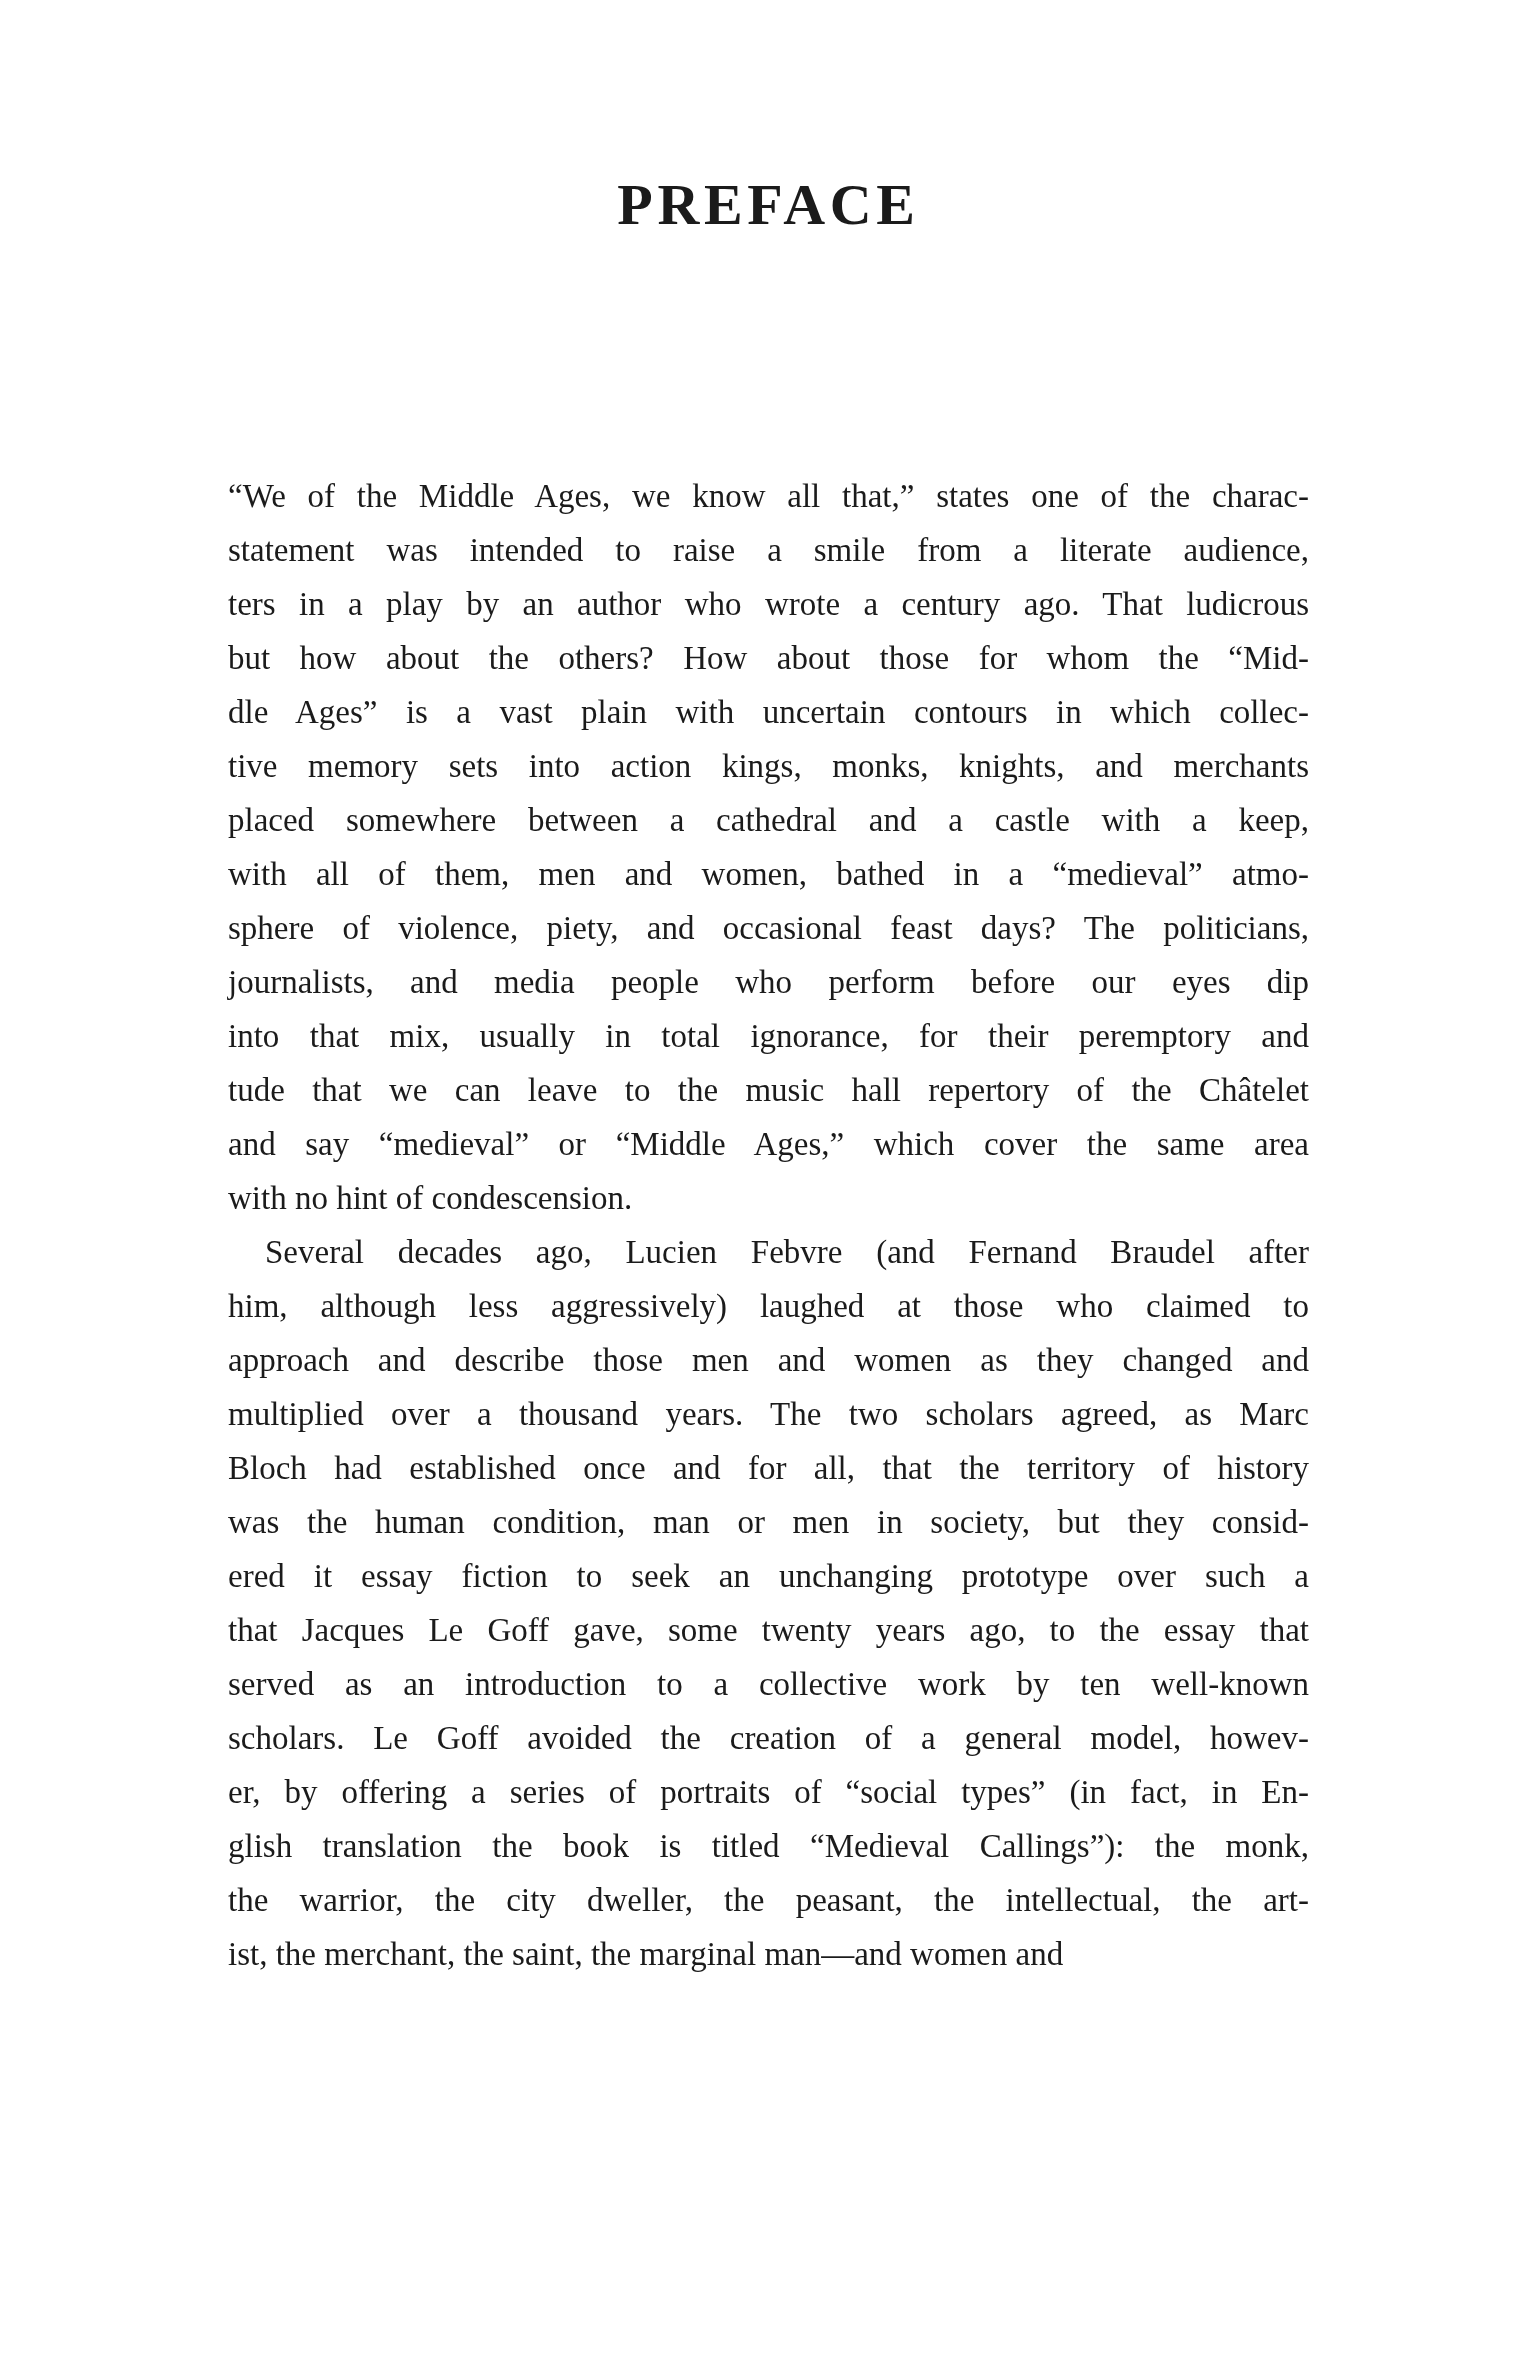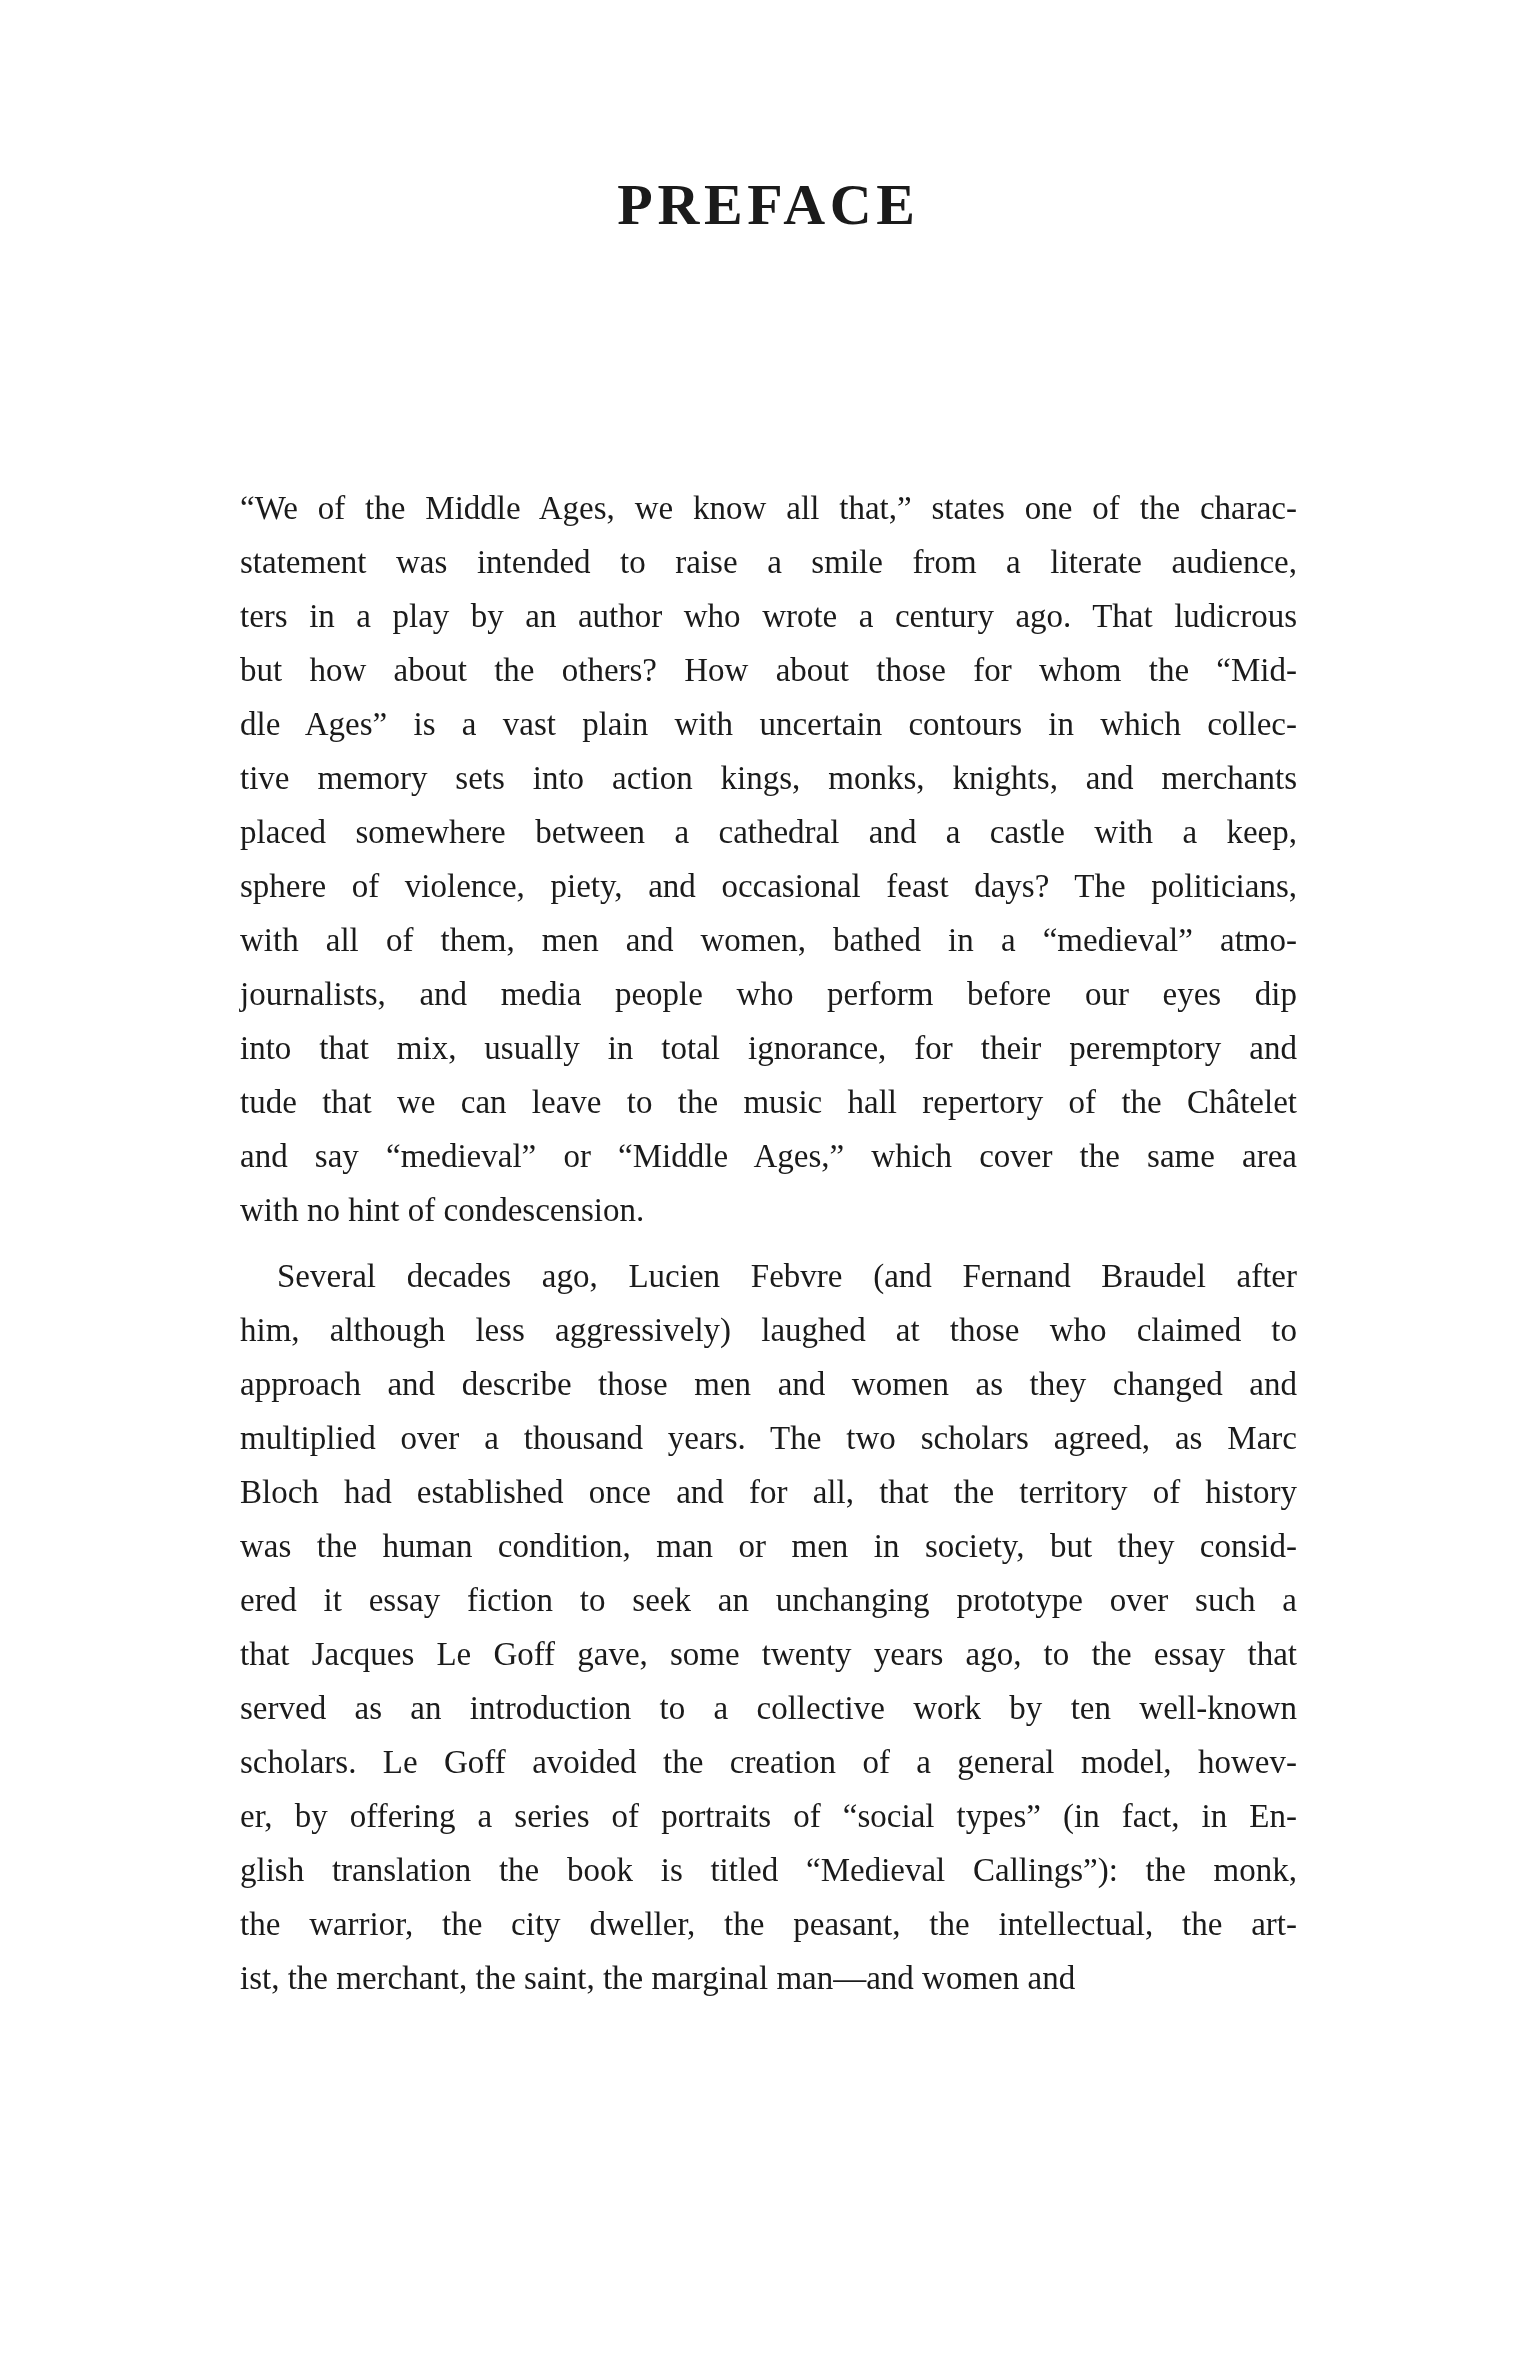--- a/index.html
+++ b/index.html
@@ -31,21 +31,21 @@
   }
   .text-block {
     position: absolute;
     left: 228px;
     top: 469px;
     width: 1081px;
     font-size: 33px;
     line-height: 54px;
   }
   .paragraph {
-    margin: 12px;
+    margin: 0;
     padding: 0;
   }
   .line {
     height: 54px;
     text-align: justify;
     text-align-last: justify;
   }
   .line.last-line {
     text-align-last: left;
   }
@@ -63,22 +63,22 @@
   <h1 class="page-title">PREFACE</h1>
   <main class="text-block">
       <div class="paragraph">
         <div class="line"><span>“We of the Middle Ages, we know all that,” states one of the charac-</span></div>
         <div class="line"><span>statement was intended to raise a smile from a literate audience,</span></div>
         <div class="line"><span>ters in a play by an author who wrote a century ago. That ludicrous</span></div>
         <div class="line"><span>but how about the others? How about those for whom the “Mid-</span></div>
         <div class="line"><span>dle Ages” is a vast plain with uncertain contours in which collec-</span></div>
         <div class="line"><span>tive memory sets into action kings, monks, knights, and merchants</span></div>
         <div class="line"><span>placed somewhere between a cathedral and a castle with a keep,</span></div>
+        <div class="line"><span>with all of them, men and women, bathed in a “medieval” atmo-</span></div>
         <div class="line"><span>sphere of violence, piety, and occasional feast days? The politicians,</span></div>
-        <div class="line"><span>with all of them, men and women, bathed in a “medieval” atmo-</span></div>
         <div class="line"><span>journalists, and media people who perform before our eyes dip</span></div>
         <div class="line"><span>into that mix, usually in total ignorance, for their peremptory and</span></div>
         <div class="line"><span>tude that we can leave to the music hall repertory of the Châtelet</span></div>
         <div class="line"><span>and say “medieval” or “Middle Ages,” which cover the same area</span></div>
         <div class="line last-line"><span>with no hint of condescension.</span></div>
       </div>
       <div class="paragraph">
         <div class="line indent"><span>Several decades ago, Lucien Febvre (and Fernand Braudel after</span></div>
         <div class="line"><span>him, although less aggressively) laughed at those who claimed to</span></div>
         <div class="line"><span>approach and describe those men and women as they changed and</span></div>

